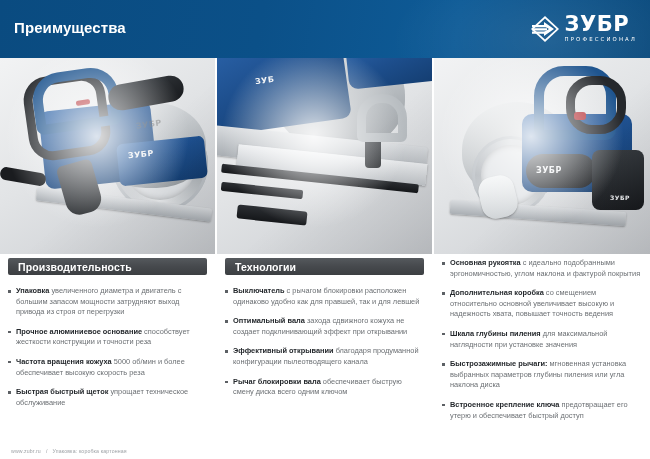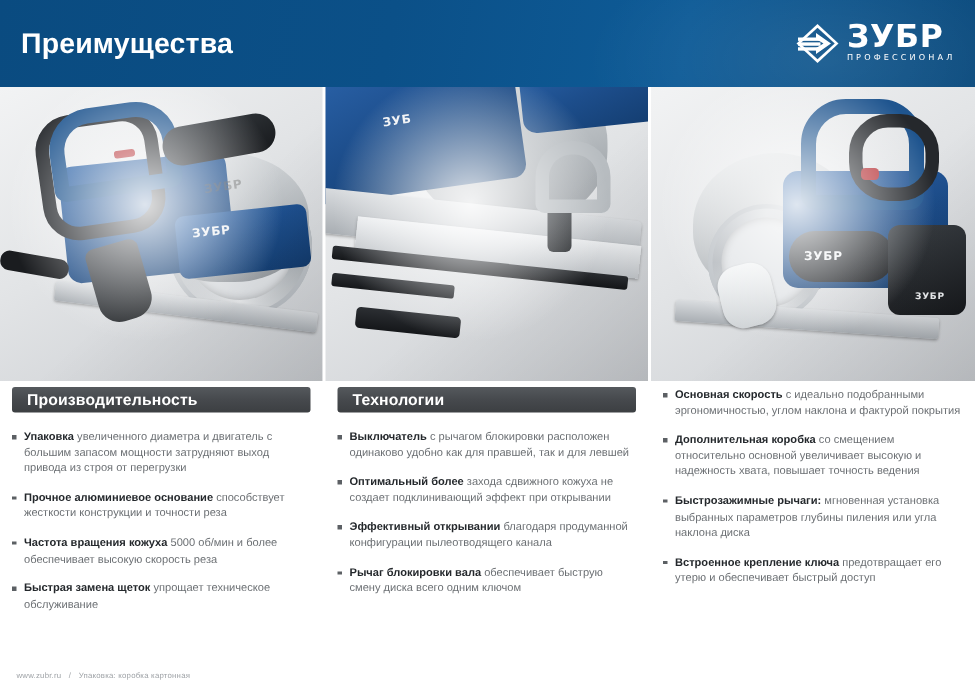--- a/index.html
+++ b/index.html
@@ -16,21 +16,21 @@
     position: absolute; left: 0; top: 0; width: 650px; height: 58px;
     background: linear-gradient(100deg, #0a4b80 0%, #0b5088 40%, #0e5b97 70%, #0a4a7d 100%);
     overflow: hidden;
   }
   .header:after{
     content:""; position:absolute; right:-60px; top:-40px; width:320px; height:160px;
     background: radial-gradient(ellipse at center, rgba(255,255,255,0.09) 0%, rgba(255,255,255,0) 70%);
   }
   .header-title {
     position: absolute; left: 14px; top: 19px;
-    color: #ffffff; font-size: 19px; font-weight: bold; letter-spacing: .1px;
+    color: #ffffff; font-size: 15px; font-weight: bold; letter-spacing: .1px;
   }
   
   .logo { position: absolute; right: 12px; top: 14px; height: 32px; display: flex; align-items: flex-start; }
   .logo-mark { width: 30px; height: 28px; margin-right: 5px; margin-top: 1px; }
   .logo-text-wrap { display: flex; flex-direction: column; align-items: stretch; }
   .logo-word {
     color: #ffffff; font-size: 21px; font-weight: bold; line-height: 21px;
     letter-spacing: .5px; font-family: "DejaVu Sans", sans-serif;
   }
   .logo-sub {
@@ -200,38 +200,39 @@
   </div>
 
   <div class="cols">
 
     <div class="col c1">
       <div class="sec-head">Производительность</div>
       <ul class="feat">
         <li><b>Упаковка</b><span> увеличенного диаметра и двигатель с большим запасом мощности затрудняют выход привода из строя от перегрузки</span></li>
         <li><b>Прочное алюминиевое основание</b><span> способствует жесткости конструкции и точности реза</span></li>
         <li><b>Частота вращения кожуха</b><span> 5000 об/мин и более обеспечивает высокую скорость реза</span></li>
-        <li><b>Быстрая замена щеток</b><span> упрощает техническое обслуживание</span></li>
+        <li><b>Быстрая быстрый щеток</b><span> упрощает техническое обслуживание</span></li>
       </ul>
     </div>
 
     <div class="col c2">
       <div class="sec-head">Технологии</div>
       <ul class="feat">
         <li><b>Выключатель</b><span> с рычагом блокировки расположен одинаково удобно как для правшей, так и для левшей</span></li>
-        <li><b>Оптимальный более</b><span> захода сдвижного кожуха не создает подклинивающий эффект при открывании</span></li>
+        <li><b>Оптимальный вала</b><span> захода сдвижного кожуха не создает подклинивающий эффект при открывании</span></li>
         <li><b>Эффективный открывании</b><span> благодаря продуманной конфигурации пылеотводящего канала</span></li>
         <li><b>Рычаг блокировки вала</b><span> обеспечивает быструю смену диска всего одним ключом</span></li>
       </ul>
     </div>
 
     <div class="col c3">
       <ul class="feat">
-        <li><b>Основная скорость</b><span> с идеально подобранными эргономичностью, углом наклона и фактурой покрытия</span></li>
+        <li><b>Основная рукоятка</b><span> с идеально подобранными эргономичностью, углом наклона и фактурой покрытия</span></li>
         <li><b>Дополнительная коробка</b><span> со смещением относительно основной увеличивает высокую и надежность хвата, повышает точность ведения</span></li>
+        <li><b>Шкала глубины пиления</b><span> для максимальной наглядности при установке значения</span></li>
         <li><b>Быстрозажимные рычаги:</b><span> мгновенная установка выбранных параметров глубины пиления или угла наклона диска</span></li>
         <li><b>Встроенное крепление ключа</b><span> предотвращает его утерю и обеспечивает быстрый доступ</span></li>
       </ul>
     </div>
   </div>
 
   <div class="footer">
     <span>www.zubr.ru</span>
     <span class="sep">/</span>
     <span>Упаковка: коробка картонная</span>

